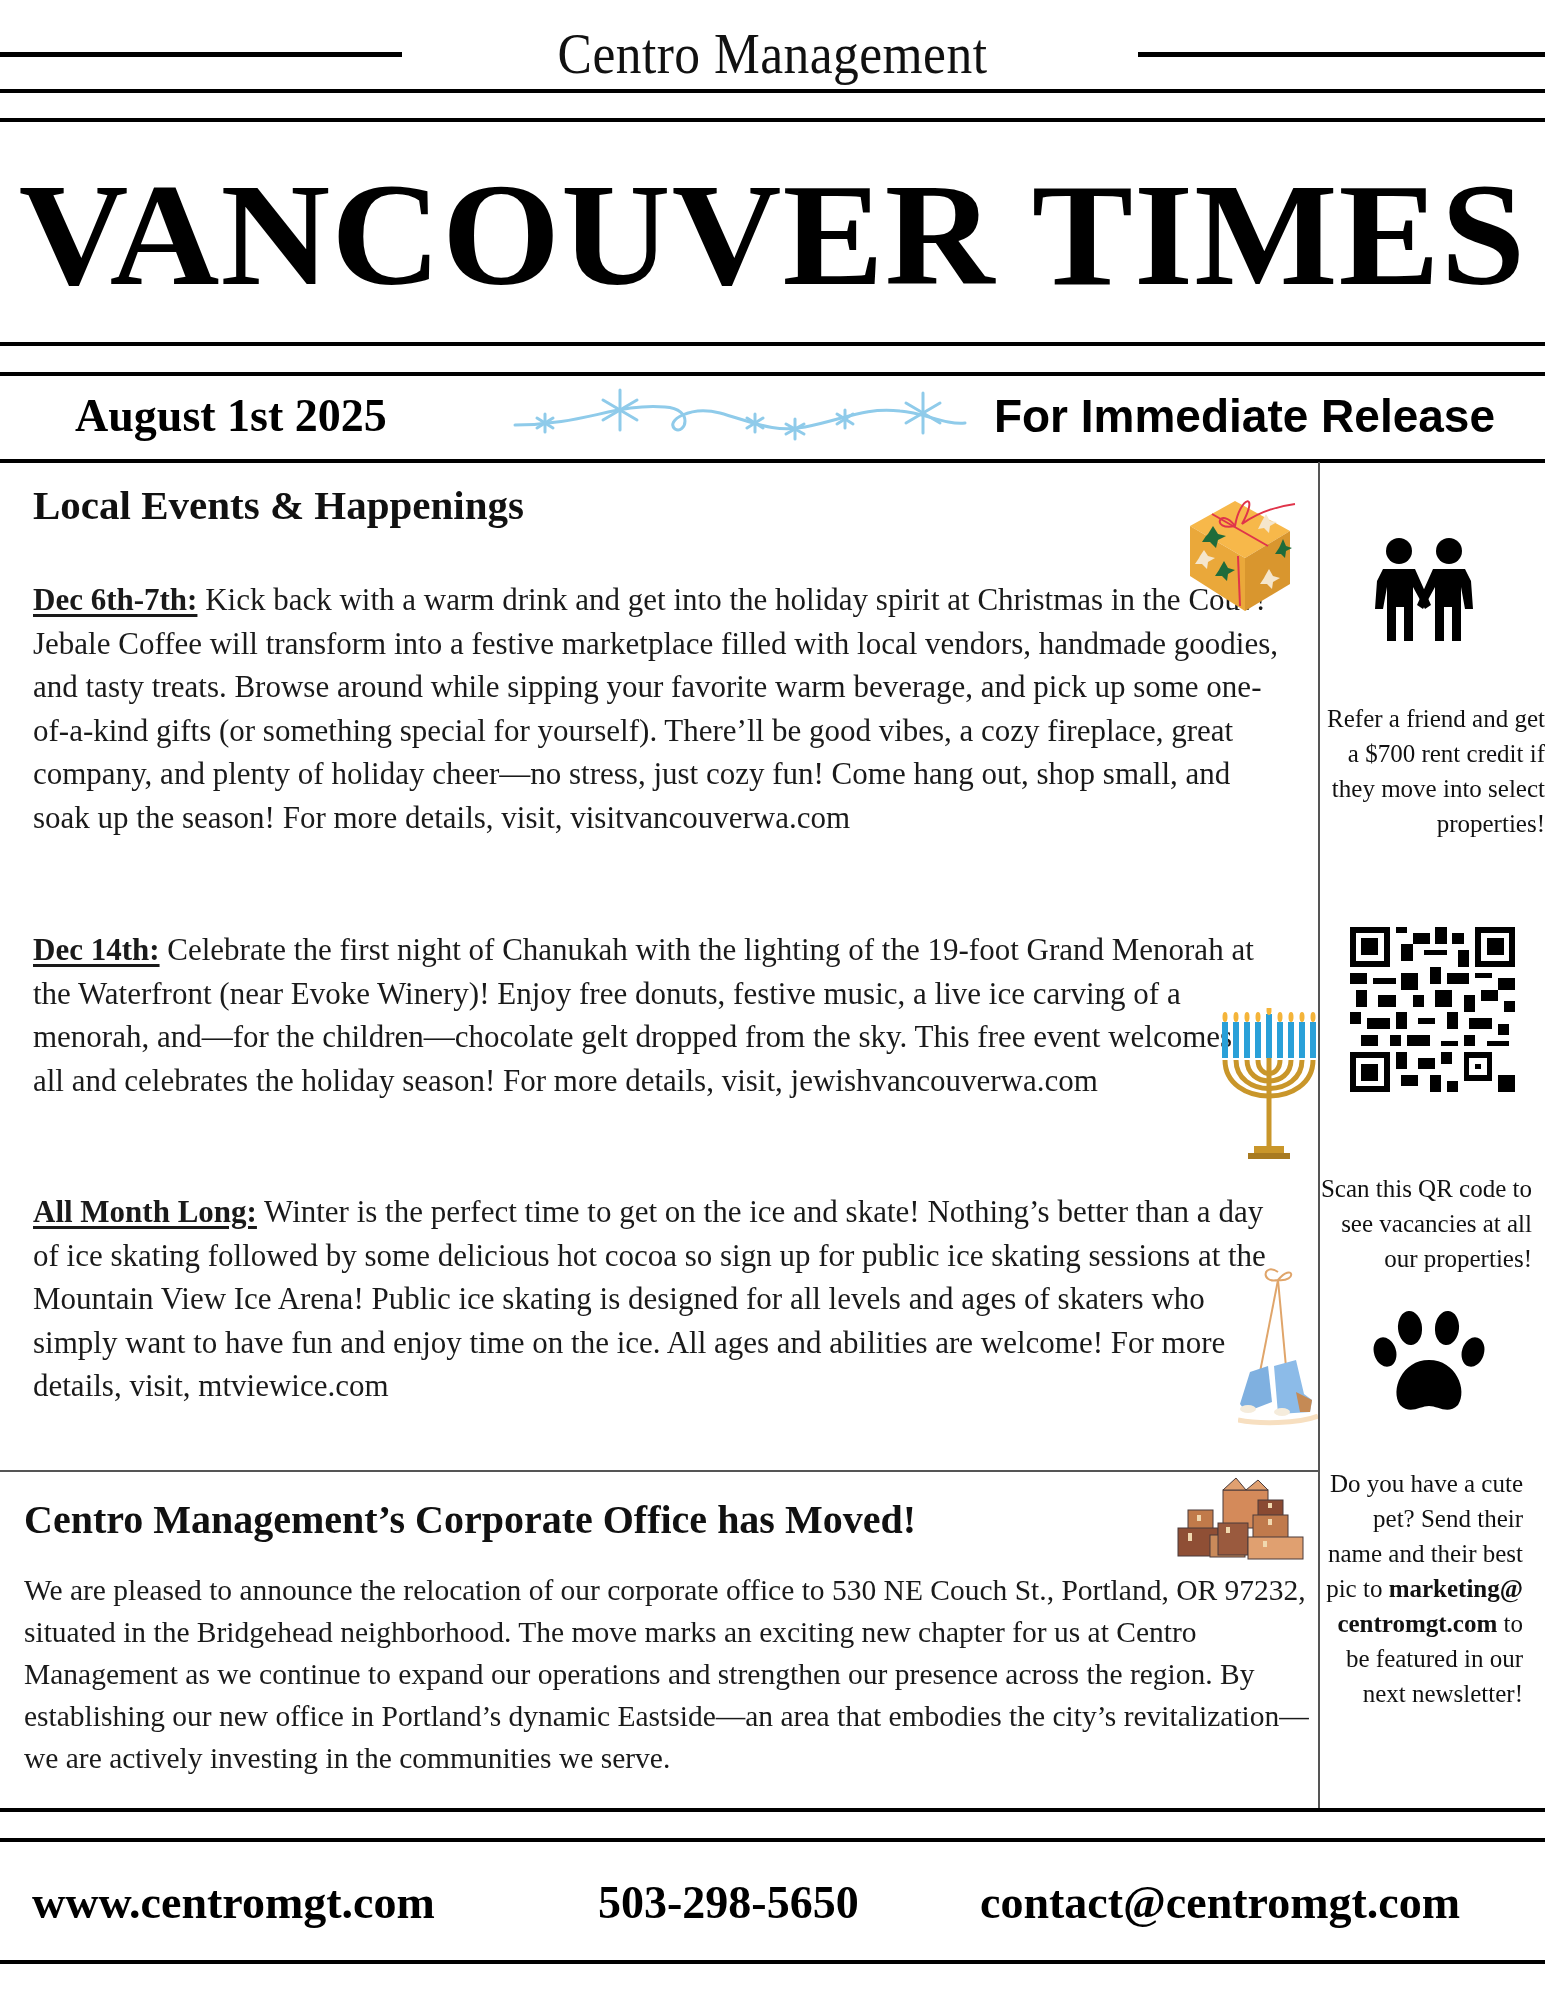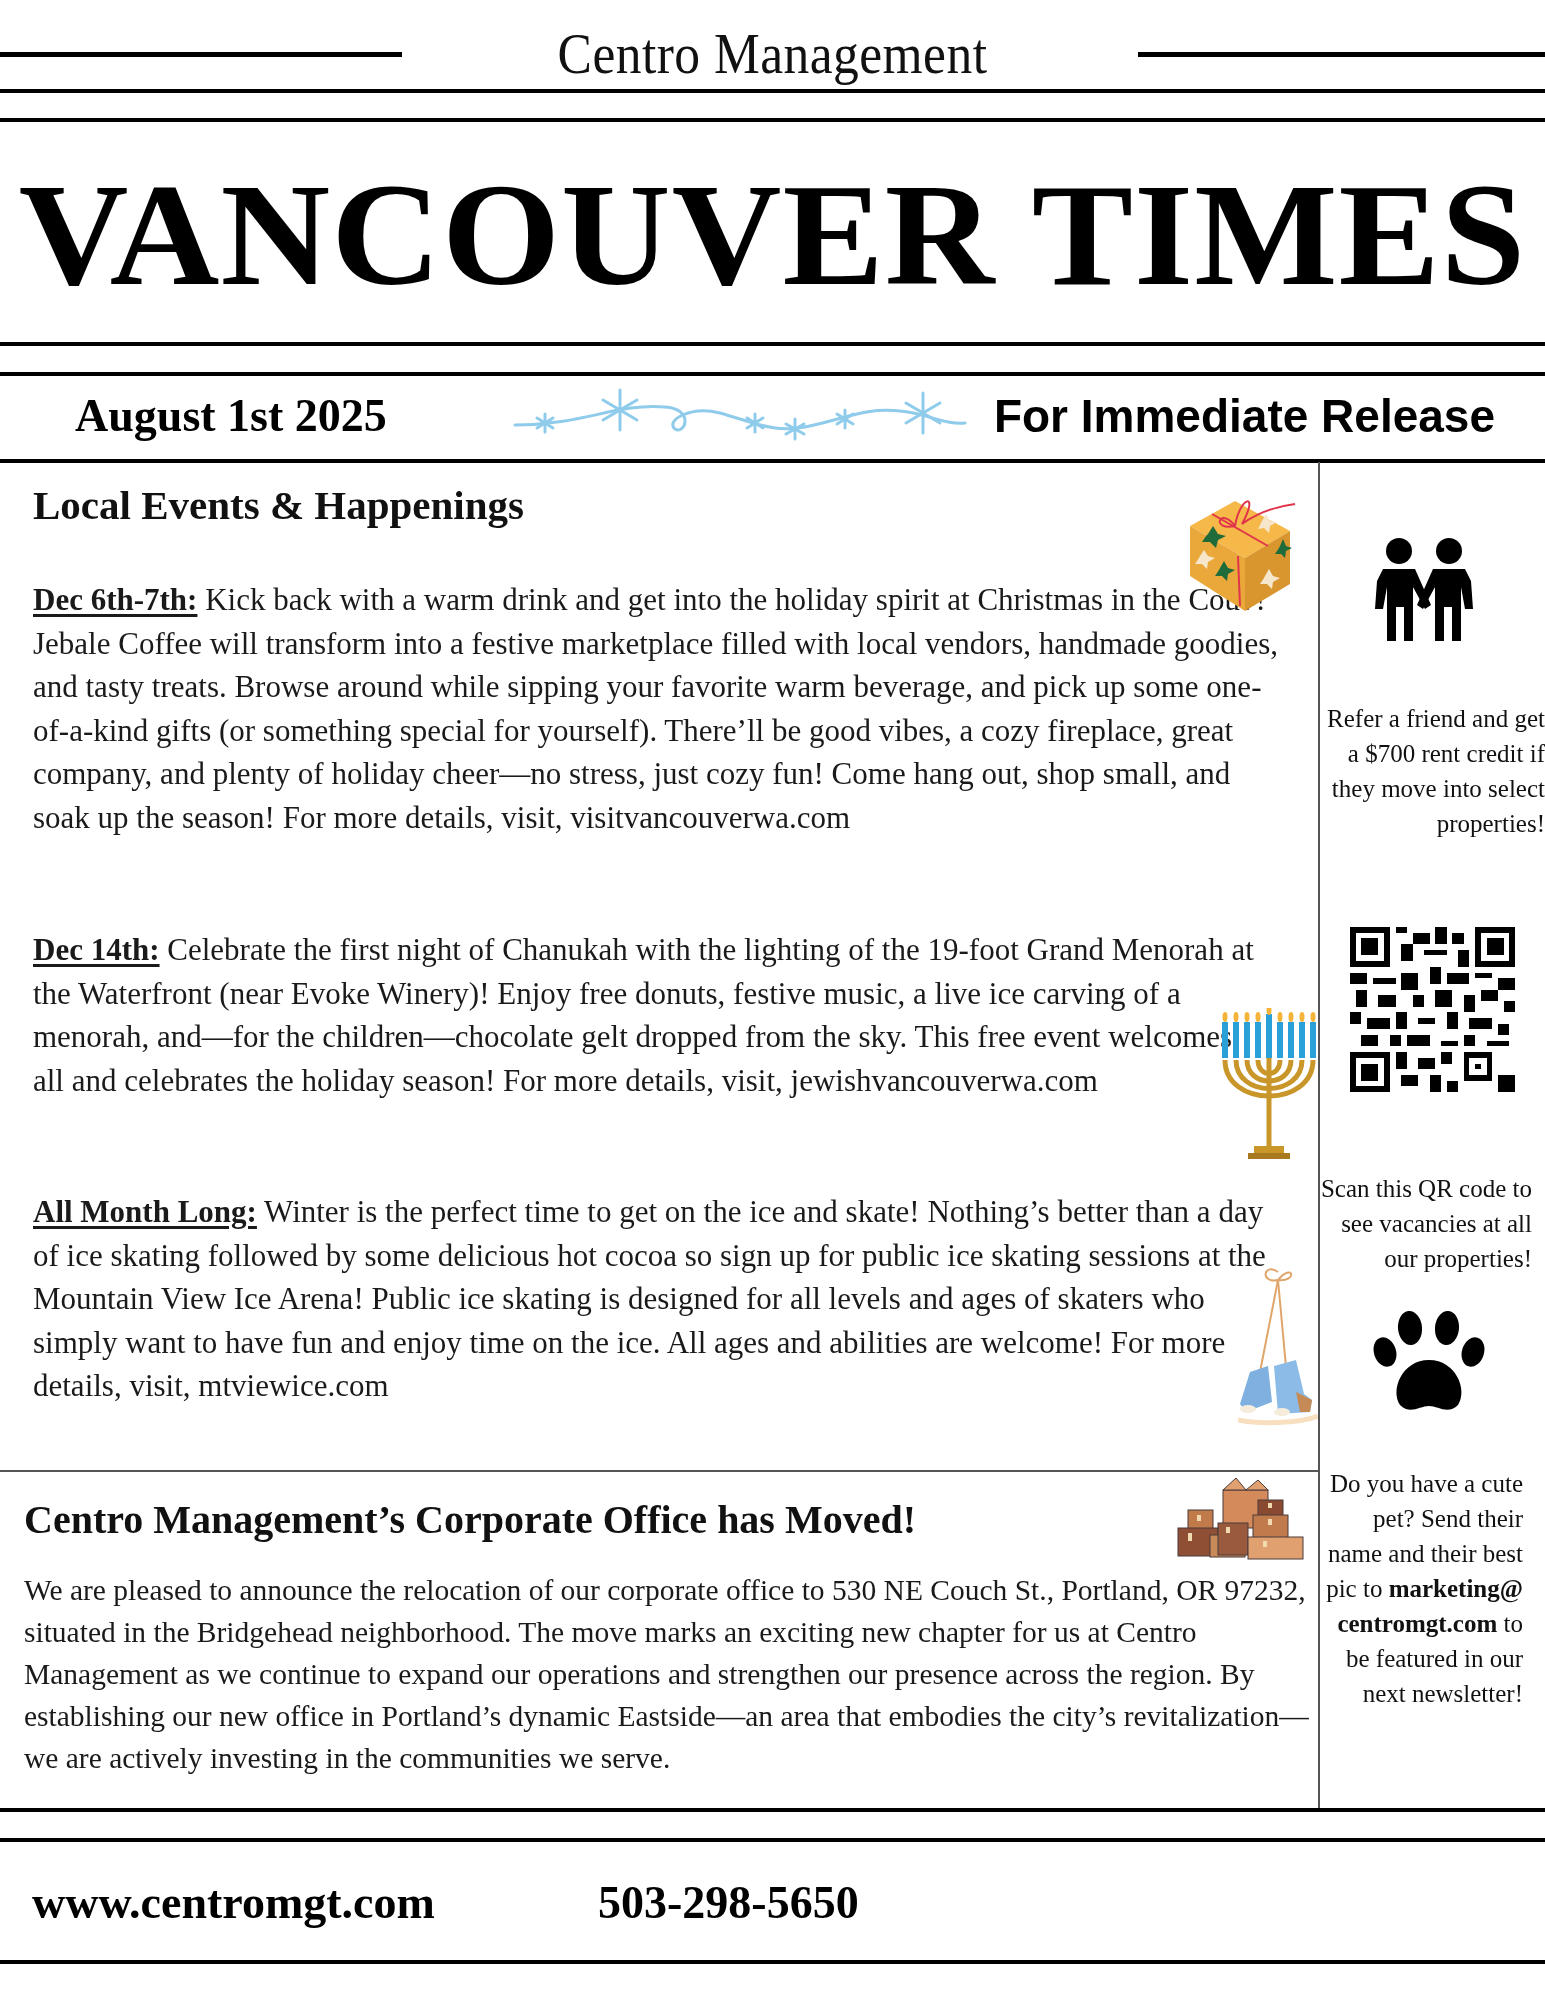--- a/index.html
+++ b/index.html
@@ -319,15 +319,16 @@
     <span>Do you have a cute pet? Send their name and their best pic to </span><b style="word-break: break-all;">marketing@centromgt.com</b><span> to be featured in our next newsletter!</span>
   </div>
 </div>
 
 <div class="hr" style="top:1808px;height:4px;"></div>
 <div class="hr" style="top:1838px;height:4px;"></div>
 
 <div class="footer">
   <span class="f-web">www.centromgt.com</span>
   <span class="f-phone">503-298-5650</span>
+  <span class="f-email">contact@centromgt.com</span>
 </div>
 
 <div class="hr" style="top:1960px;height:4px;"></div>
 
 </body></html>

